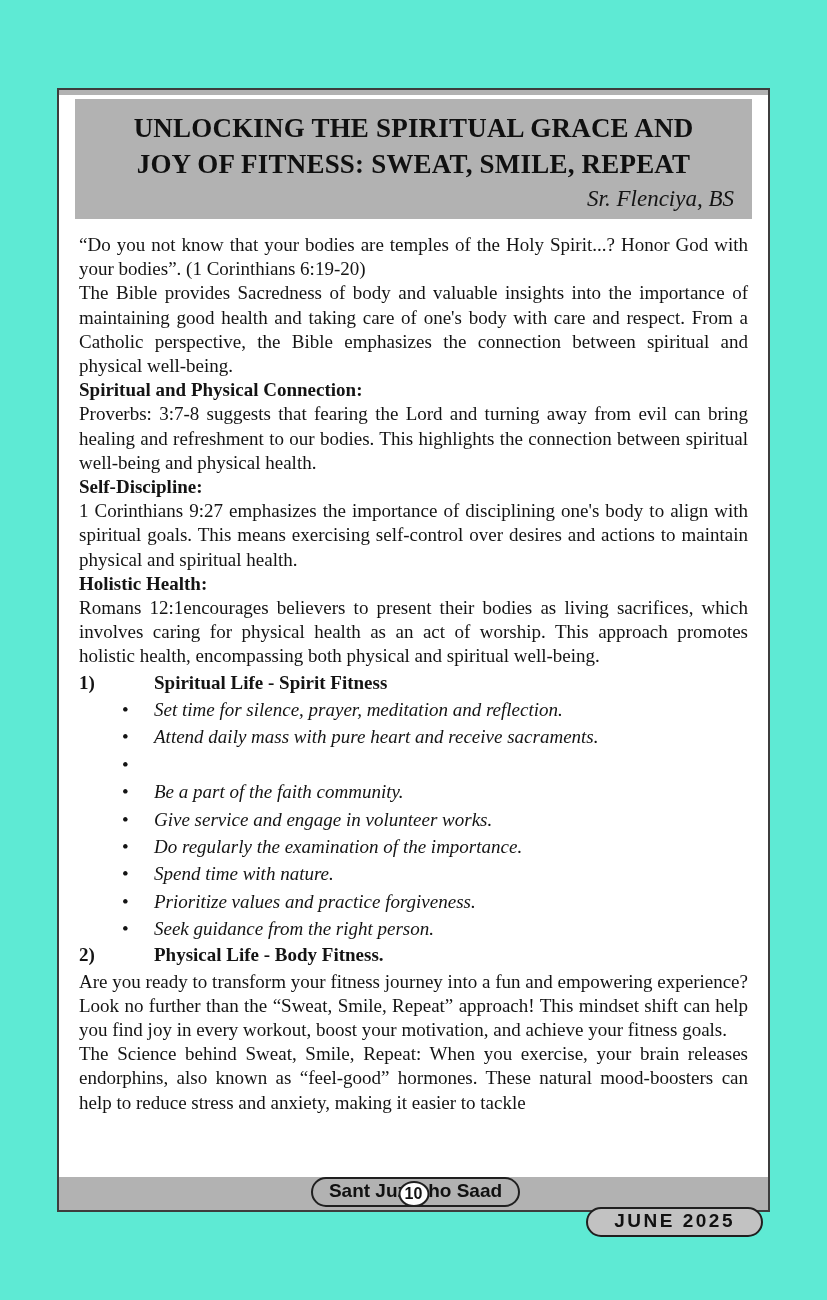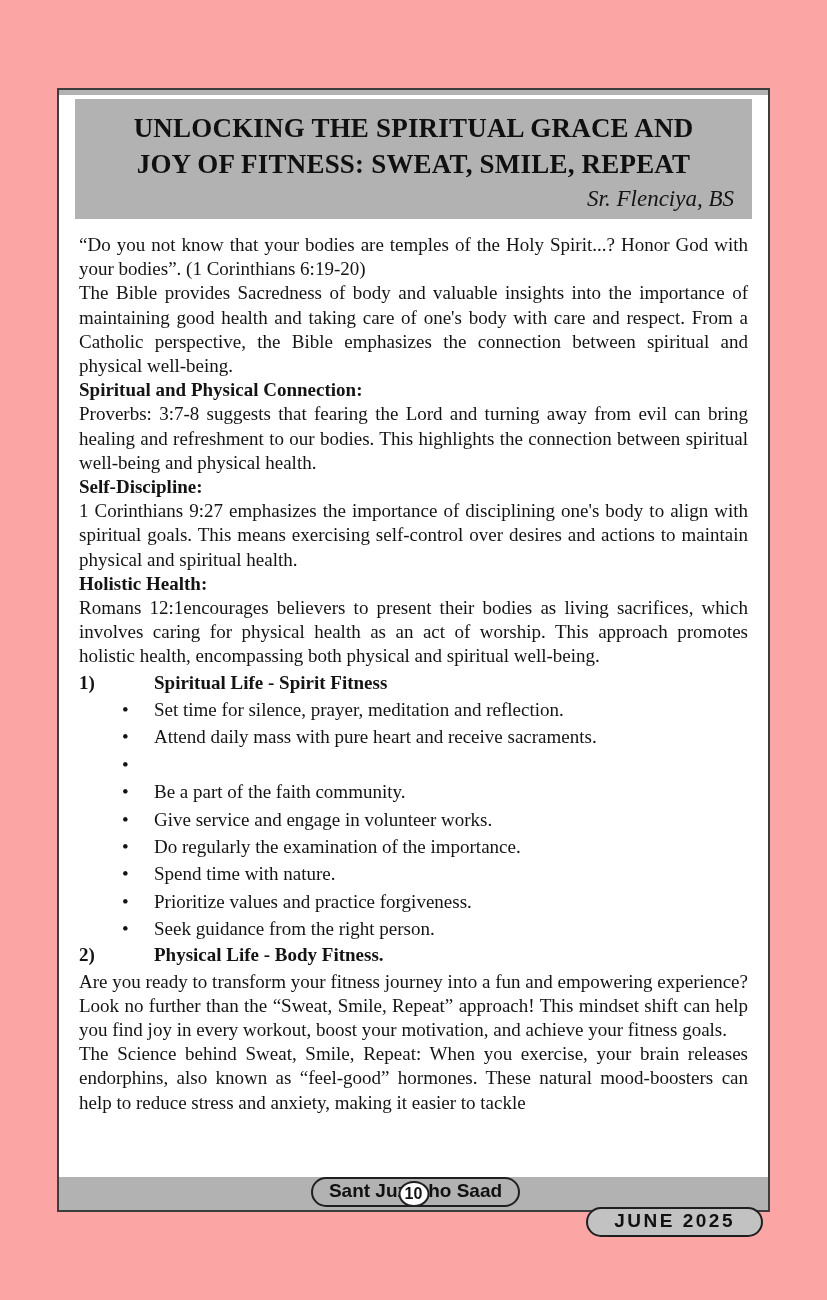--- a/index.html
+++ b/index.html
@@ -1,19 +1,19 @@
 <!DOCTYPE html>
 <html><head>
 <meta charset="utf-8">
 <style>
   * { margin:0; padding:0; box-sizing:border-box; }
   body { background:#ffffff; font-family:"Liberation Serif", serif; }
   .sheet {
     position:relative; width:827px; height:1300px;
-    background:#fca5a5; overflow:hidden; color:#141414;padding-left:34px;
+    background:#5eead4; overflow:hidden; color:#141414;padding-left:34px;
   }
   .frame {
     position:absolute; left:57px; top:88px; width:713px; height:1124px;
     border:2px solid #3d3d3d; background:#ffffff;
   }
   .top-strip { height:5px; background:#b2b2b2; }
   .header-box {
     margin:4px 16px 0 16px; background:#b2b2b2;
     padding:11px 12px 5px 12px;
   }
@@ -28,21 +28,21 @@
   .content {
     margin:14px 20px 0 20px; font-size:19px; line-height:24.2px; color:#141414;
   }
   .para { text-align:justify; }
   .h { font-weight:bold; }
   .nh { display:flex; font-weight:bold; margin:2px 0 2px 0; }
   .nh-num { width:75px; flex:none; }
   .nh-text { flex:1; }
   .li { display:flex; margin-top:3.2px; }
   .dot { width:32px; margin-left:43px; flex:none; }
-  .li-text { flex:1; }
+  .li-text { flex:1;font-style:italic; }
   .footer-band {
     position:absolute; left:0; right:0; bottom:0; height:33px;
     background:#b2b2b2; display:flex; align-items:center;
     font-family:"Liberation Sans", sans-serif;
     flex-direction:column;
   }
   .badge {
     border:2px solid #1f1f1f; border-radius:16px; font-weight:bold;
     color:#111111; white-space:nowrap;
   }

